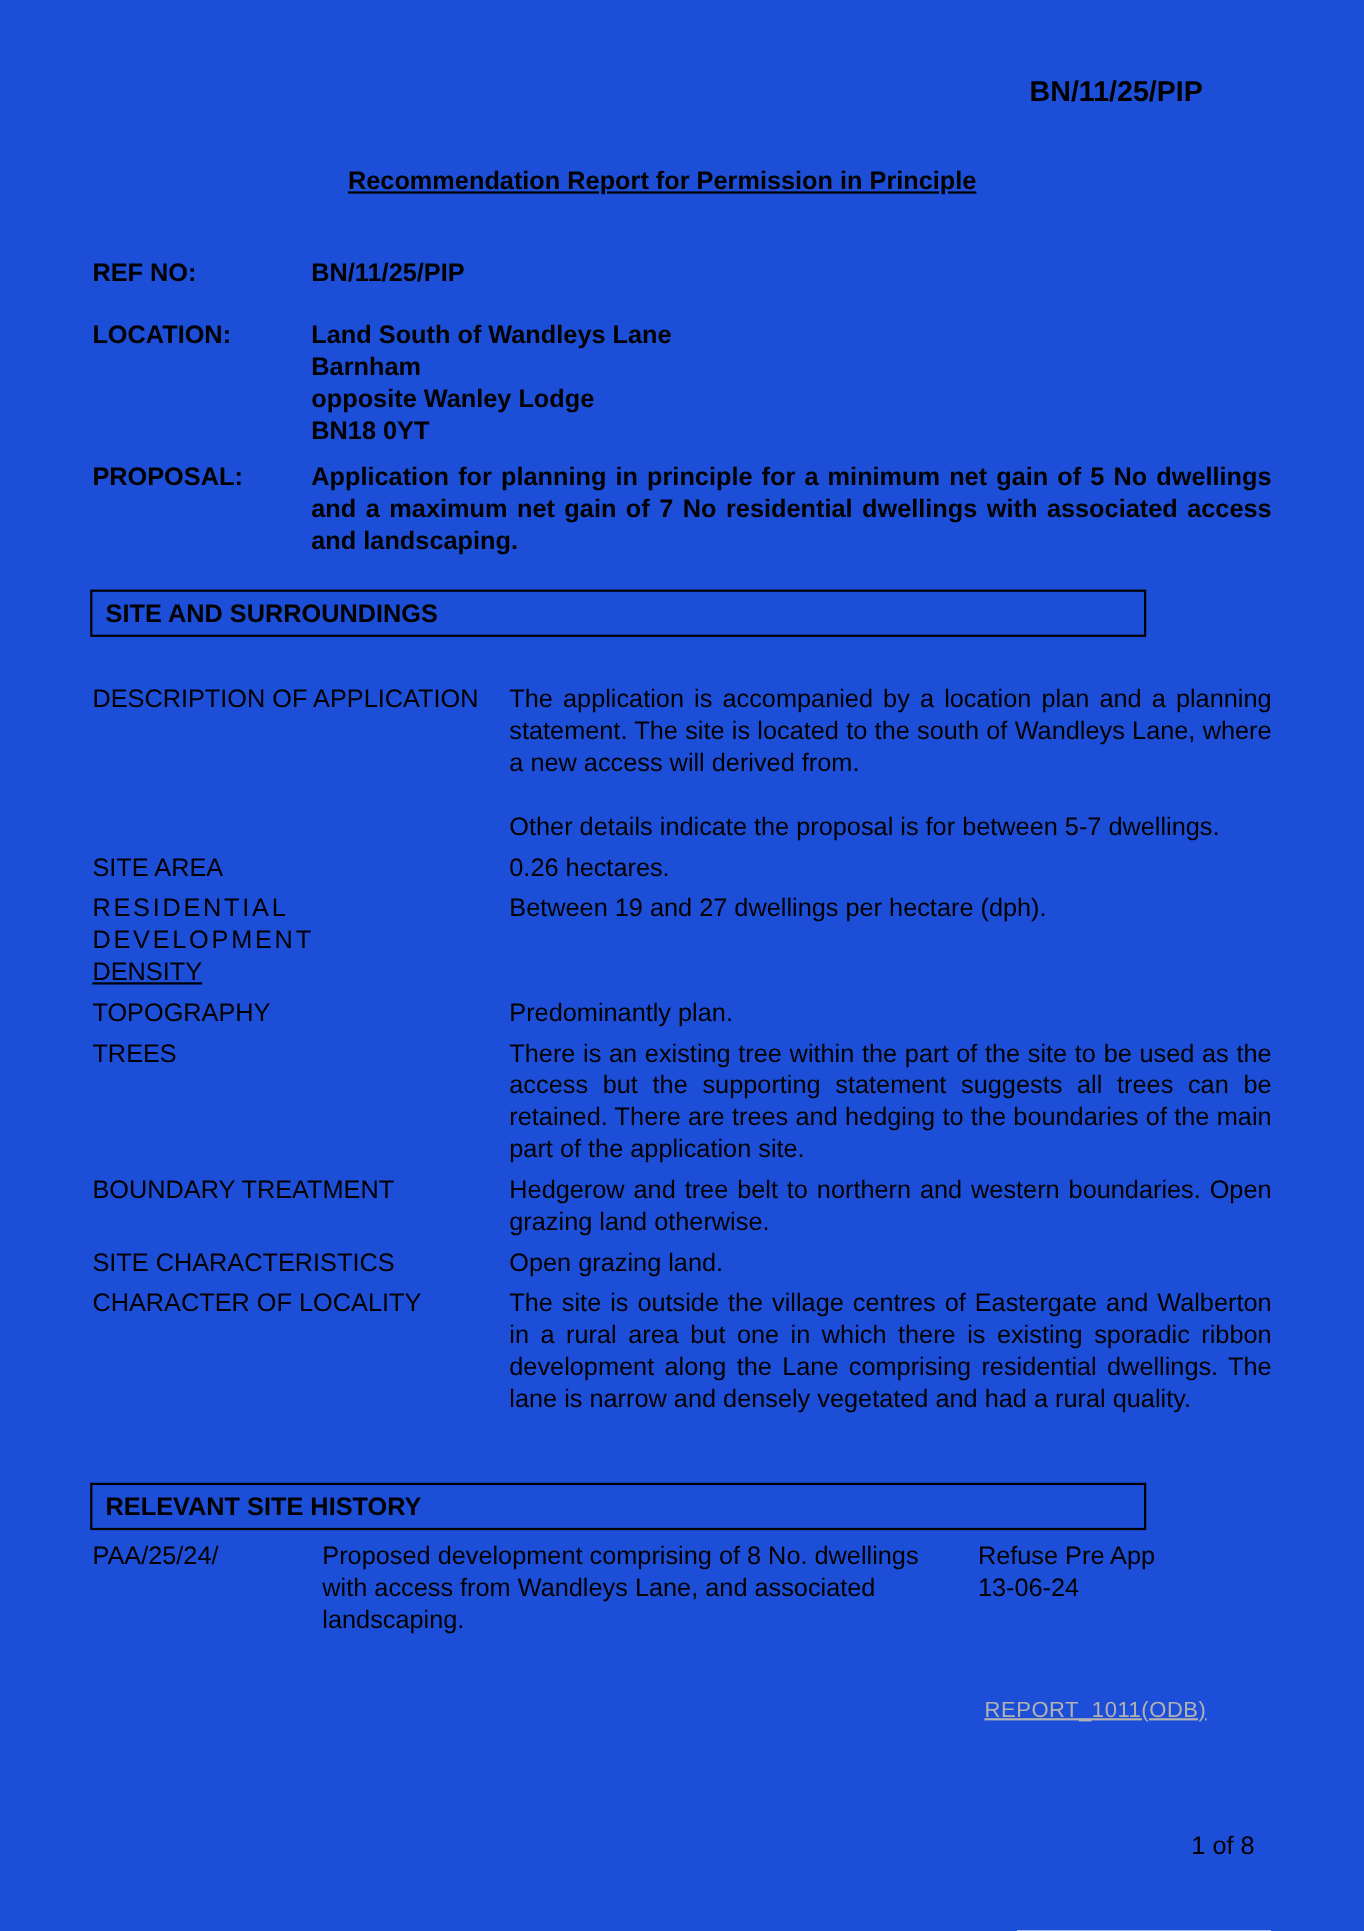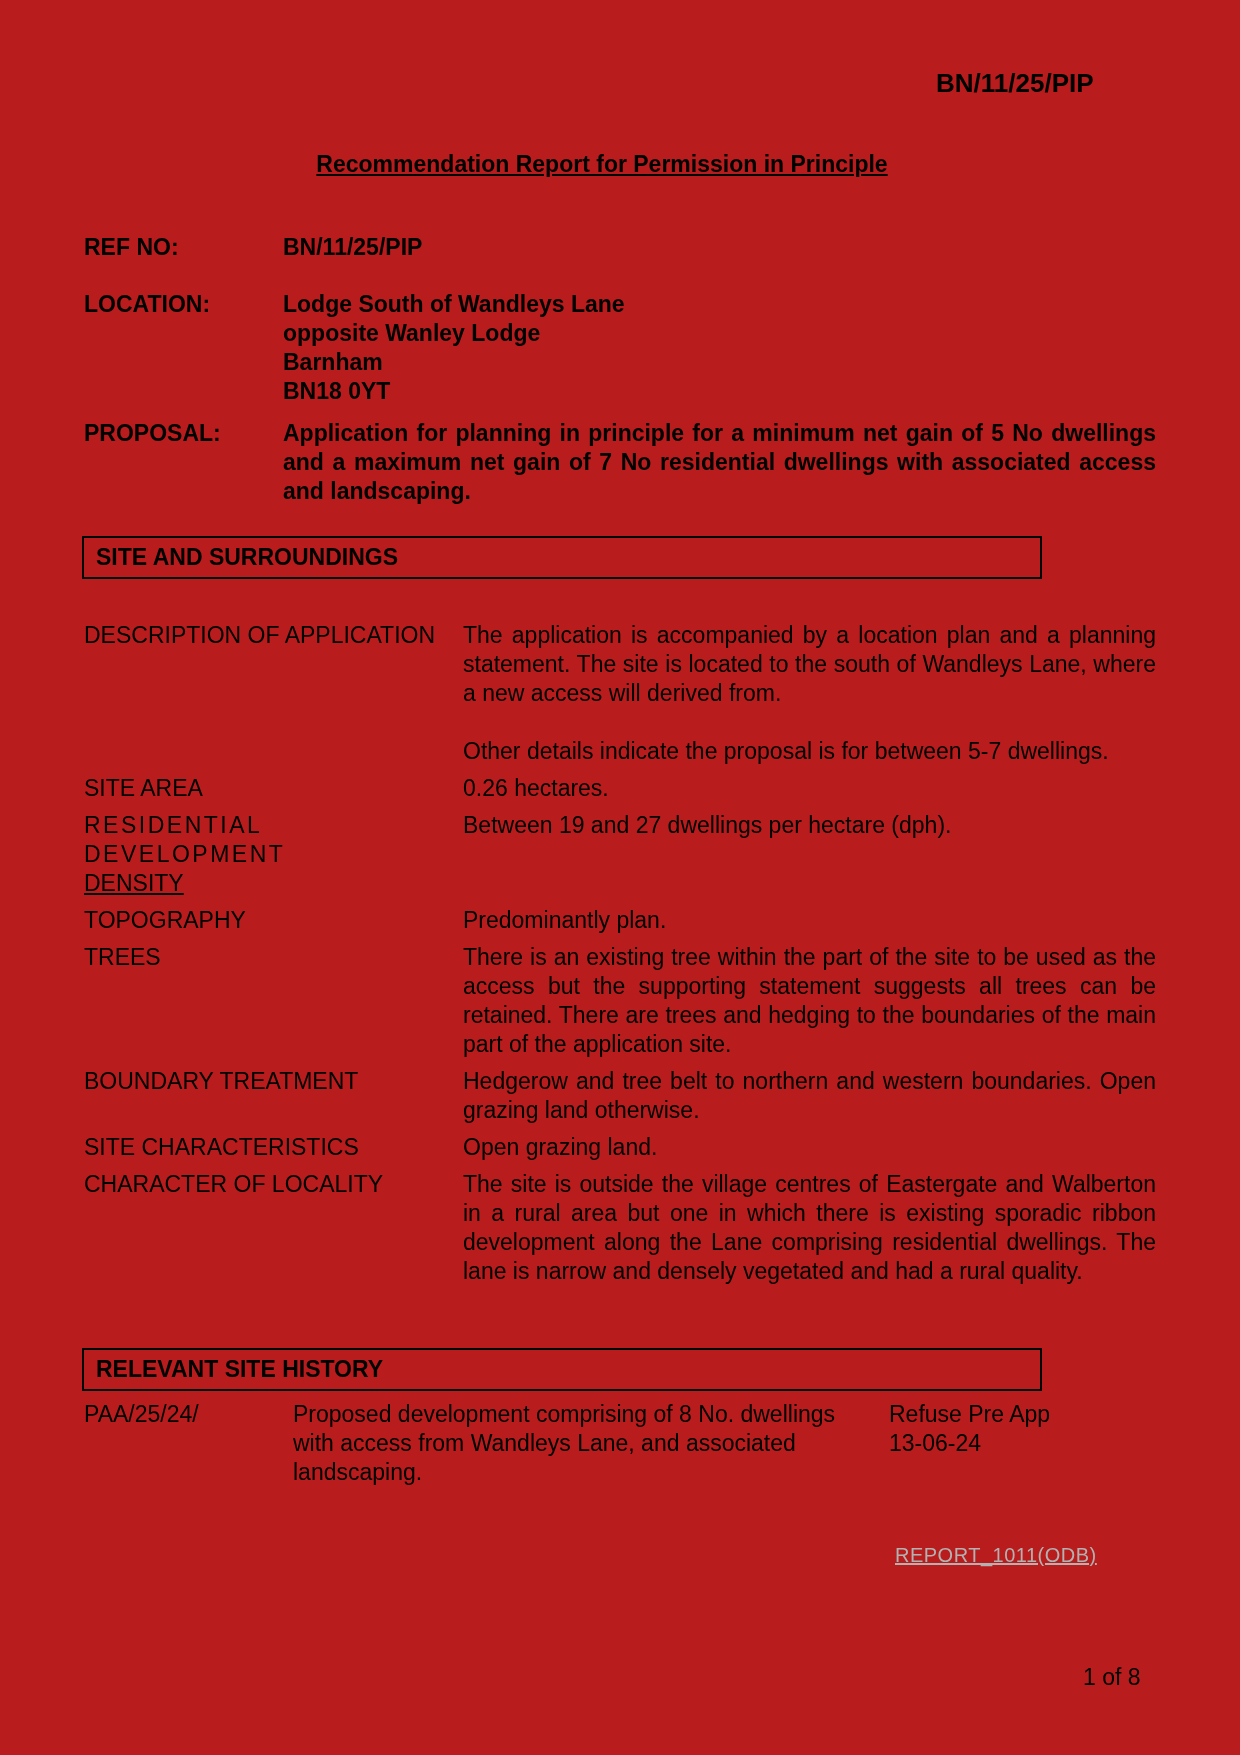--- a/index.html
+++ b/index.html
@@ -1,20 +1,20 @@
 <!DOCTYPE html>
 <html><head>
 <meta charset="utf-8">
 <style>
   html, body { margin: 0; padding: 0; background: #ffffff; }
   .page {
     position: relative;
     width: 1240px;
     height: 1755px;
-    background: #b91c1c;
+    background: #1d4ed8;
     color: #000000;
     font-family: "Liberation Sans", "DejaVu Sans", sans-serif;
     font-size: 23px;
     line-height: 29px;
     overflow: hidden;
   }
 
   .doc-ref {
     position: absolute;
     top: 68px;
@@ -122,23 +122,23 @@
   <div class="doc-title">Recommendation Report for Permission in Principle</div>
 
   <div class="summary-row ref">
     <div>REF NO:</div>
     <div class="summary-value">BN/11/25/PIP</div>
   </div>
 
   <div class="summary-row loc">
     <div>LOCATION:</div>
     <div class="summary-value">
-      <div>Lodge South of Wandleys Lane</div>
+      <div>Land South of Wandleys Lane</div>
+      <div>Barnham</div>
       <div>opposite Wanley Lodge</div>
-      <div>Barnham</div>
       <div>BN18 0YT</div>
     </div>
   </div>
 
   <div class="summary-row prop">
     <div>PROPOSAL:</div>
     <div class="summary-value justified">Application for planning in principle for a minimum net gain of 5 No dwellings and a maximum net gain of 7 No residential dwellings with associated access and landscaping.</div>
   </div>
 
   <div class="section-box site">

